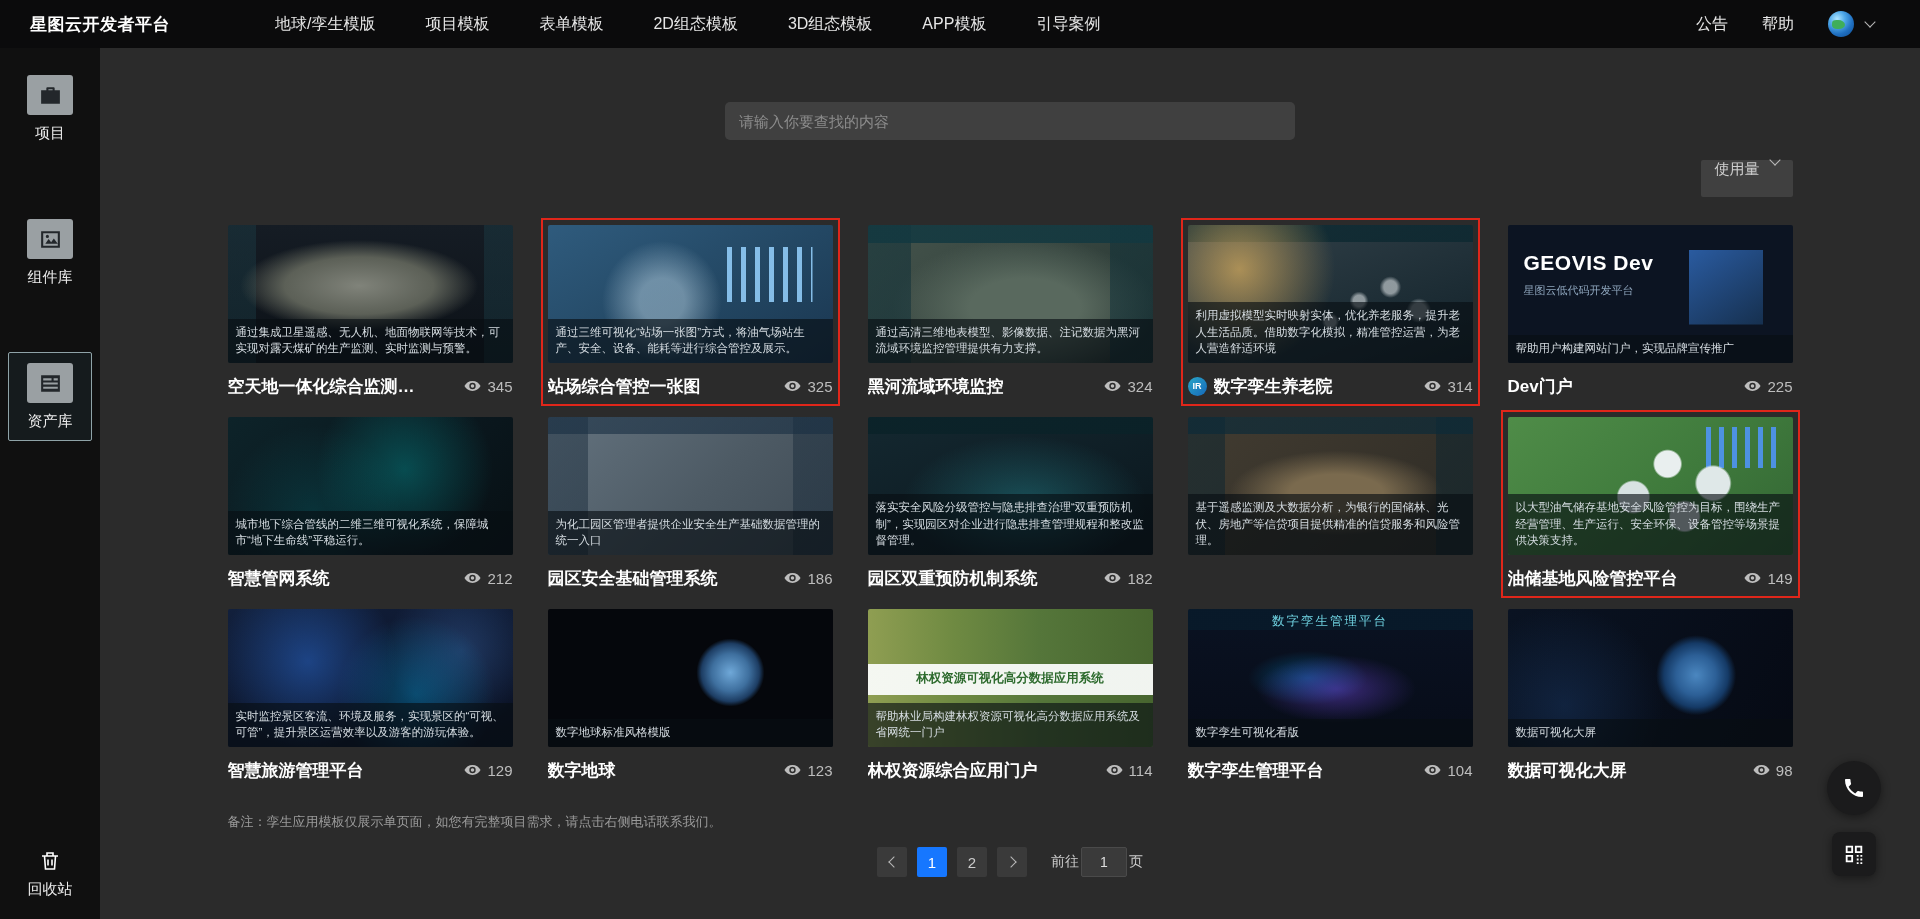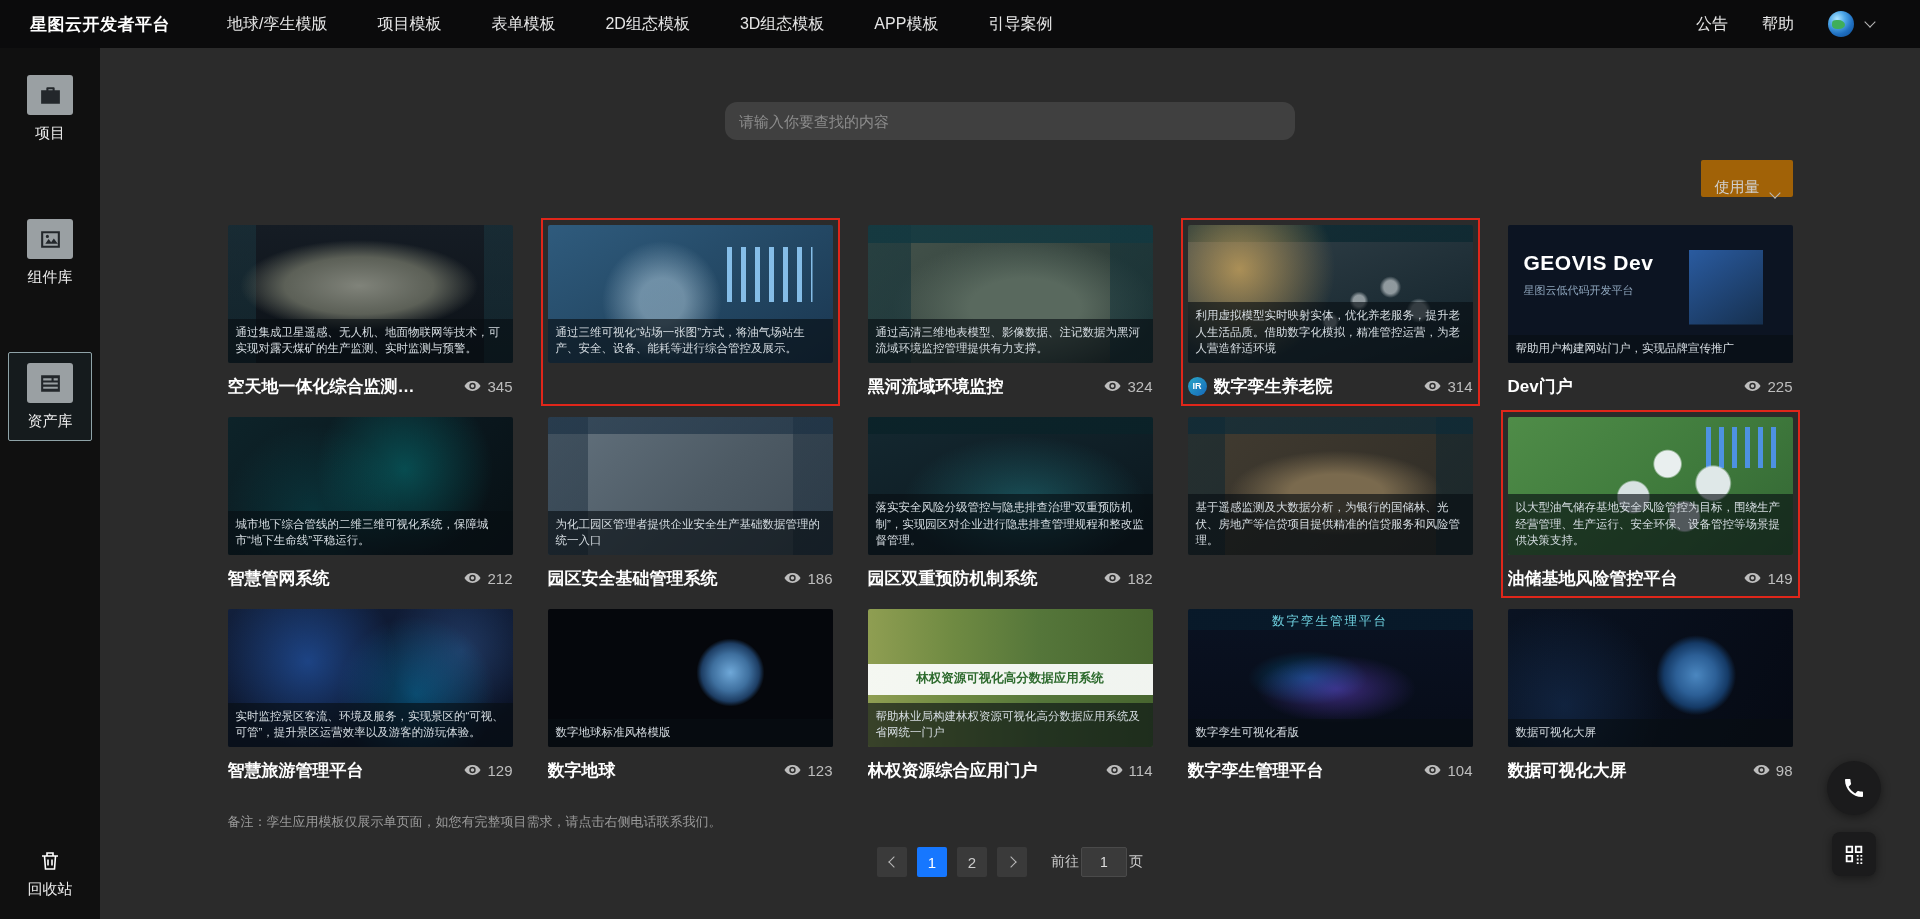--- a/index.html
+++ b/index.html
@@ -4,21 +4,21 @@
 <style>
   :root{ --accent:#1677ff; --highlight:#e0261a; }
   *{box-sizing:border-box; margin:0; padding:0;}
   html,body{width:1920px;height:919px;overflow:hidden;background:#2b2b2b;
     font-family:"Liberation Sans","DejaVu Sans",sans-serif;color:#e8e8e8;}
 
   
   .topbar{position:fixed;top:0;left:0;right:0;height:48px;background:#0b0b0c;
     display:flex;align-items:center;z-index:20;}
   .logo{margin-left:30px;font-size:17px;font-weight:700;color:#fff;letter-spacing:.5px;white-space:nowrap;}
-  .nav{display:flex;margin-left:57px;gap:50px;}
+  .nav{display:flex;margin-left:105px;gap:50px;}
   .nav-item{font-size:16px;color:#e6e6e6;cursor:pointer;white-space:nowrap;}
   .top-right{margin-left:auto;display:flex;align-items:center;gap:34px;margin-right:46px;}
   .top-link{font-size:16px;color:#e6e6e6;cursor:pointer;}
   .account{display:flex;align-items:center;gap:12px;cursor:pointer;}
   .globe{width:26px;height:26px;border-radius:50%;position:relative;flex:none;
     background:radial-gradient(circle at 35% 30%, #aee6ff 0%, #4fa8e8 32%, #1f6fc0 62%, #0d4a8e 100%);}
   .globe::after{content:"";position:absolute;left:4px;top:9px;width:13px;height:9px;
     background:#3fae5a;border-radius:40% 60% 55% 45%;}
   .chev{display:inline-block;width:8px;height:8px;border-right:1.6px solid #b9b9b9;
     border-bottom:1.6px solid #b9b9b9;transform:rotate(45deg);}
@@ -37,27 +37,27 @@
     display:flex;align-items:center;justify-content:center;}
   .side-icon svg{width:25px;height:25px;fill:#23272b;}
   .side-bottom{margin-top:auto;margin-bottom:20px;display:flex;flex-direction:column;
     align-items:center;gap:7px;cursor:pointer;}
   .side-bottom svg{width:24px;height:24px;}
 
   
   .main{position:absolute;left:100px;top:48px;right:0;bottom:0;}
   .content{width:1565px;margin:0 auto;}
   .search-row{margin-top:54px;display:flex;justify-content:center;}
-  .search{width:570px;height:38px;background:#404040;border-radius:12px;display:flex;align-items:center;}
+  .search{width:570px;height:38px;background:#404040;border-radius:5px;display:flex;align-items:center;}
   .search input{flex:1;background:transparent;border:none;outline:none;color:#ddd;
     font-size:15px;padding:0 14px;}
   .search input::placeholder{color:#8c8c8c;}
   .sort-row{margin-top:20px;display:flex;justify-content:flex-end;}
-  .sort{height:37px;min-width:92px;padding:0 14px;background:#a16207;border-radius:2px;
-    display:flex;align-items:flex-end;justify-content:space-between;gap:4px;
+  .sort{height:37px;min-width:92px;padding:0 14px;background:#404040;border-radius:2px;
+    display:flex;align-items:flex-start;justify-content:space-between;gap:4px;
     font-size:15px;color:#cfcfcf;cursor:pointer;}
 
   
   .grid{margin-top:28px;display:grid;grid-template-columns:repeat(5,285px);
     column-gap:35px;row-gap:18px;}
   .card{cursor:pointer;}
   .card.hl{outline:2px solid var(--highlight);outline-offset:5px;}
   .thumb{height:138px;position:relative;overflow:hidden;border-radius:2px;background:#111;}
   .thumb-desc{position:absolute;left:0;right:0;bottom:0;padding:5px 8px 6px;
     background:rgba(8,14,18,.64);font-size:11.5px;line-height:1.45;color:#d6dde2;z-index:3;}
@@ -257,20 +257,32 @@
         </svg>
         <span>345</span>
       </div>
     </div>
   </div>
         <div class="card hl">
     <div class="thumb thumb-2">
 
       <div class="thumb-desc">通过三维可视化“站场一张图”方式，将油气场站生产、安全、设备、能耗等进行综合管控及展示。</div>
     </div>
+    <div class="card-footer">
+      <div class="title-wrap">
+
+        <span class="card-title">站场综合管控一张图</span>
+      </div>
+      <div class="views">
+        <svg viewBox="0 0 24 16" fill="currentColor">
+          <path fill-rule="evenodd" d="M12 1C7 1 2.9 3.8.6 8c2.3 4.2 6.4 7 11.4 7s9.1-2.8 11.4-7C21.1 3.8 17 1 12 1zm0 11.5A4.5 4.5 0 1 1 12 3.5a4.5 4.5 0 0 1 0 9zm0-2a2.5 2.5 0 1 0 0-5 2.5 2.5 0 0 0 0 5z"></path>
+        </svg>
+        <span>325</span>
+      </div>
+    </div>
   </div>
         <div class="card">
     <div class="thumb thumb-3">
 
       <div class="thumb-desc">通过高清三维地表模型、影像数据、注记数据为黑河流域环境监控管理提供有力支撑。</div>
     </div>
     <div class="card-footer">
       <div class="title-wrap">
 
         <span class="card-title">黑河流域环境监控</span>

